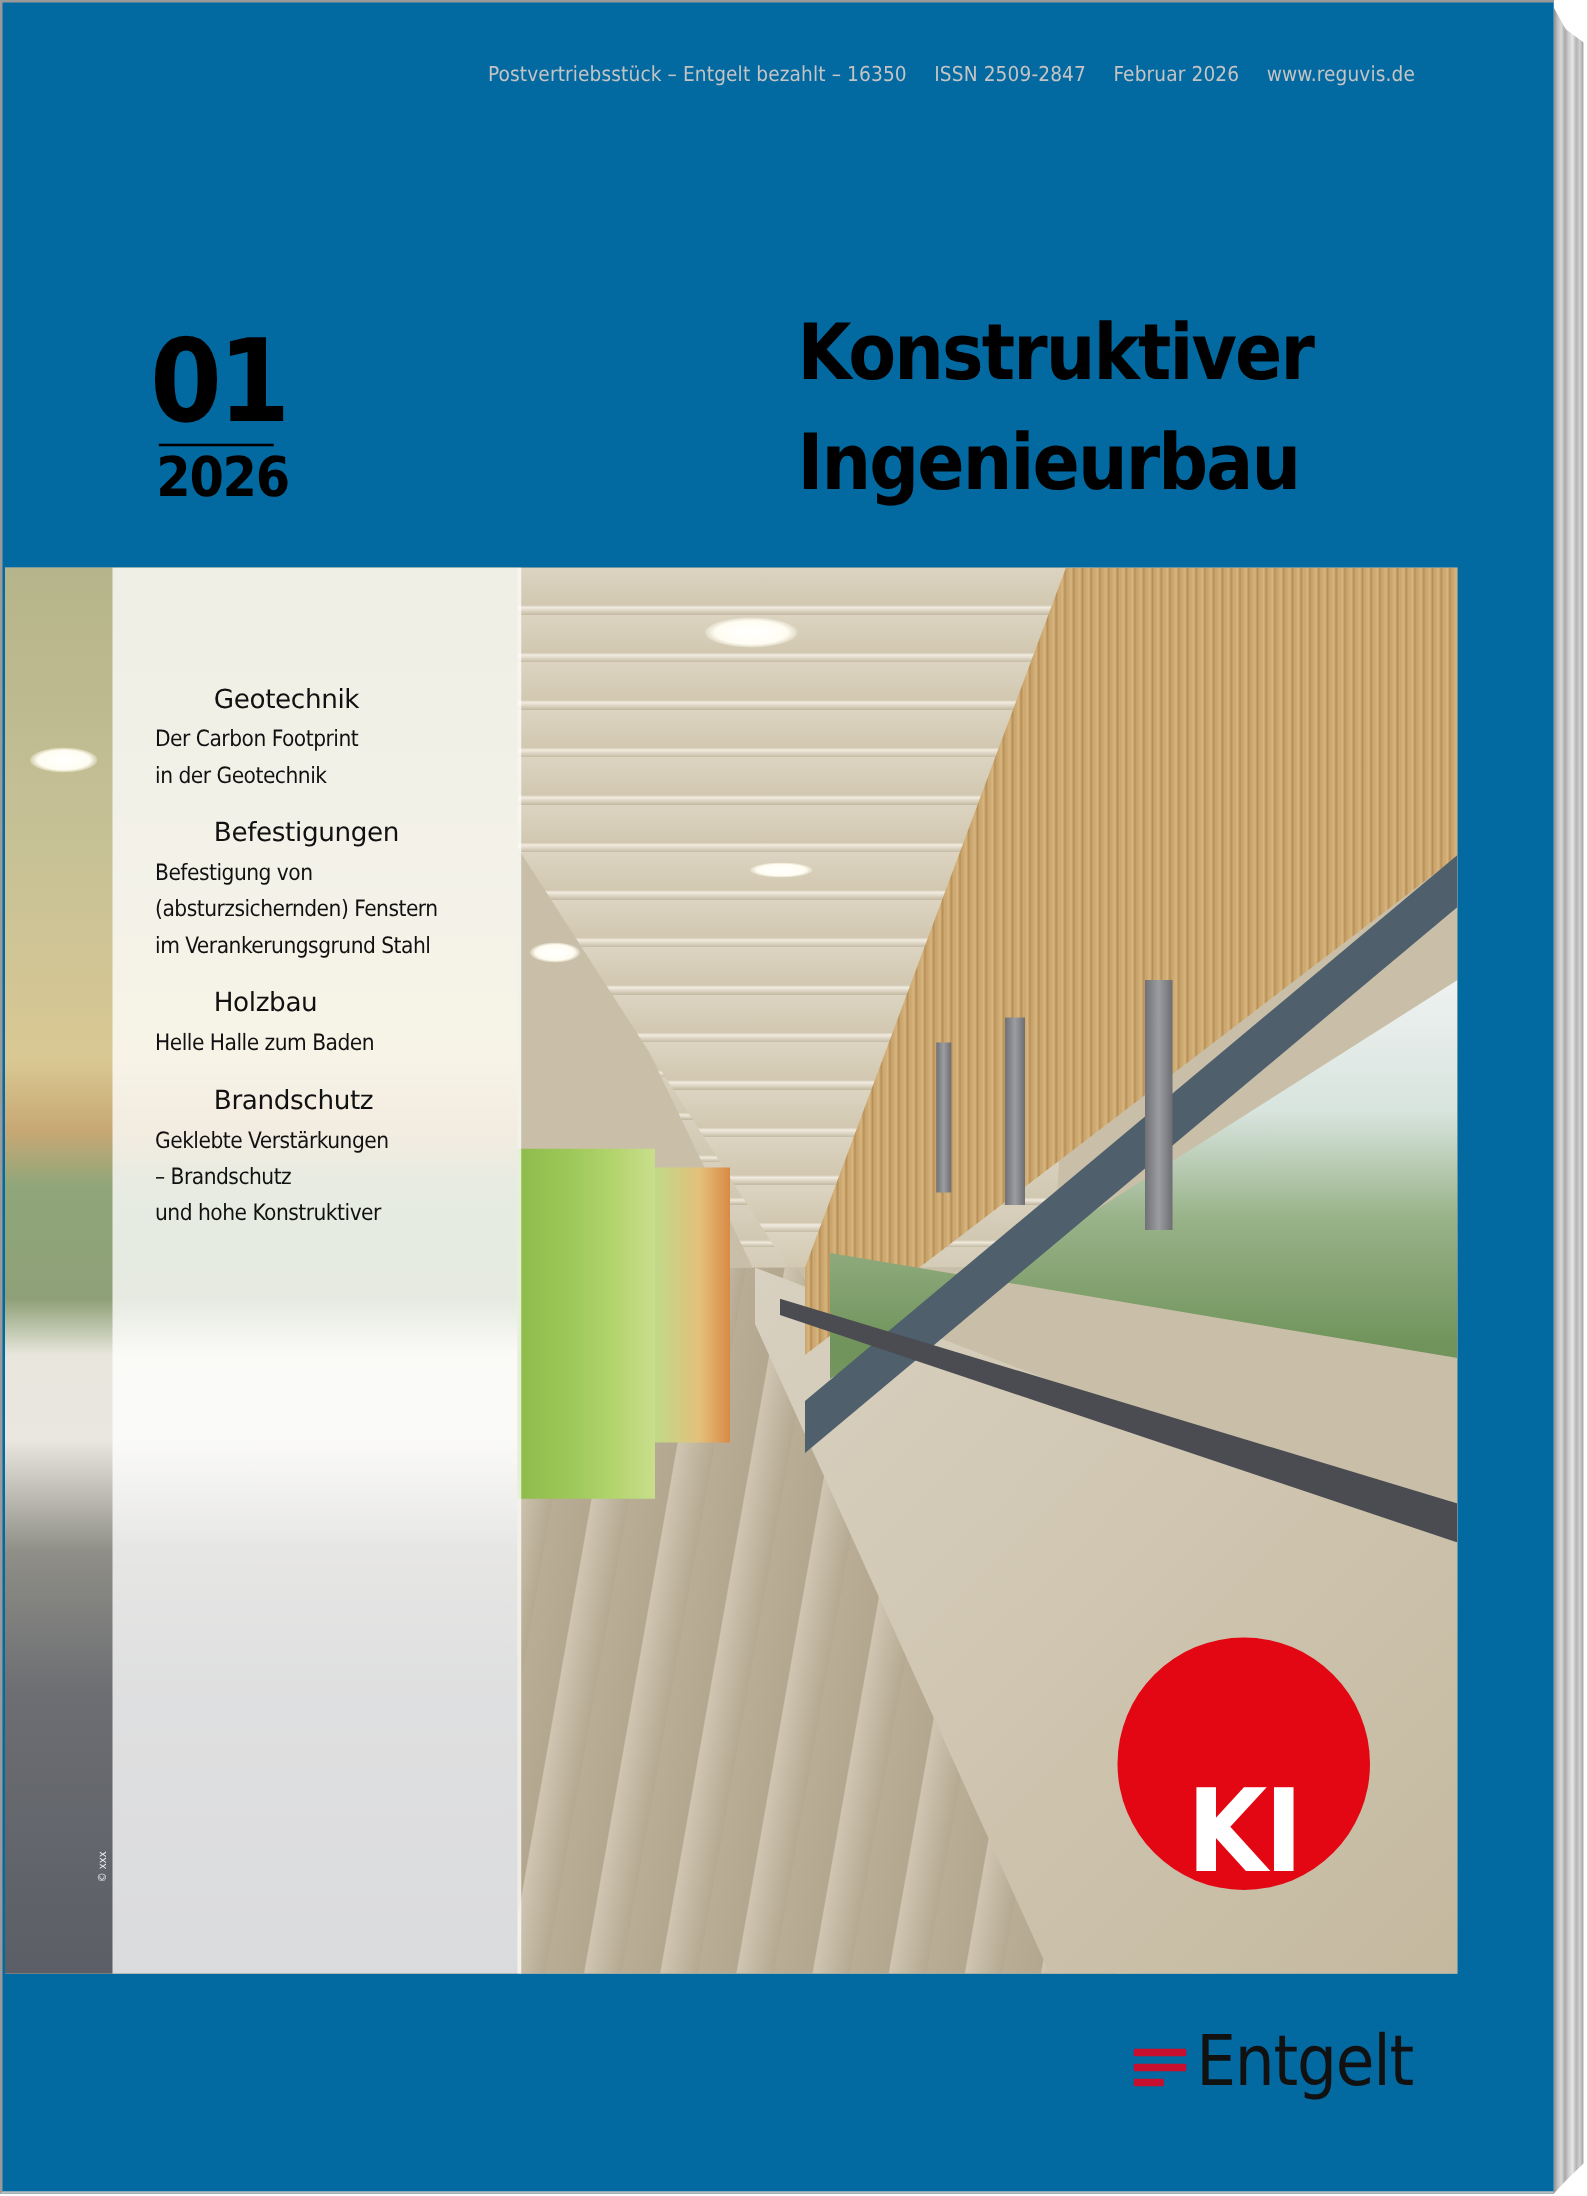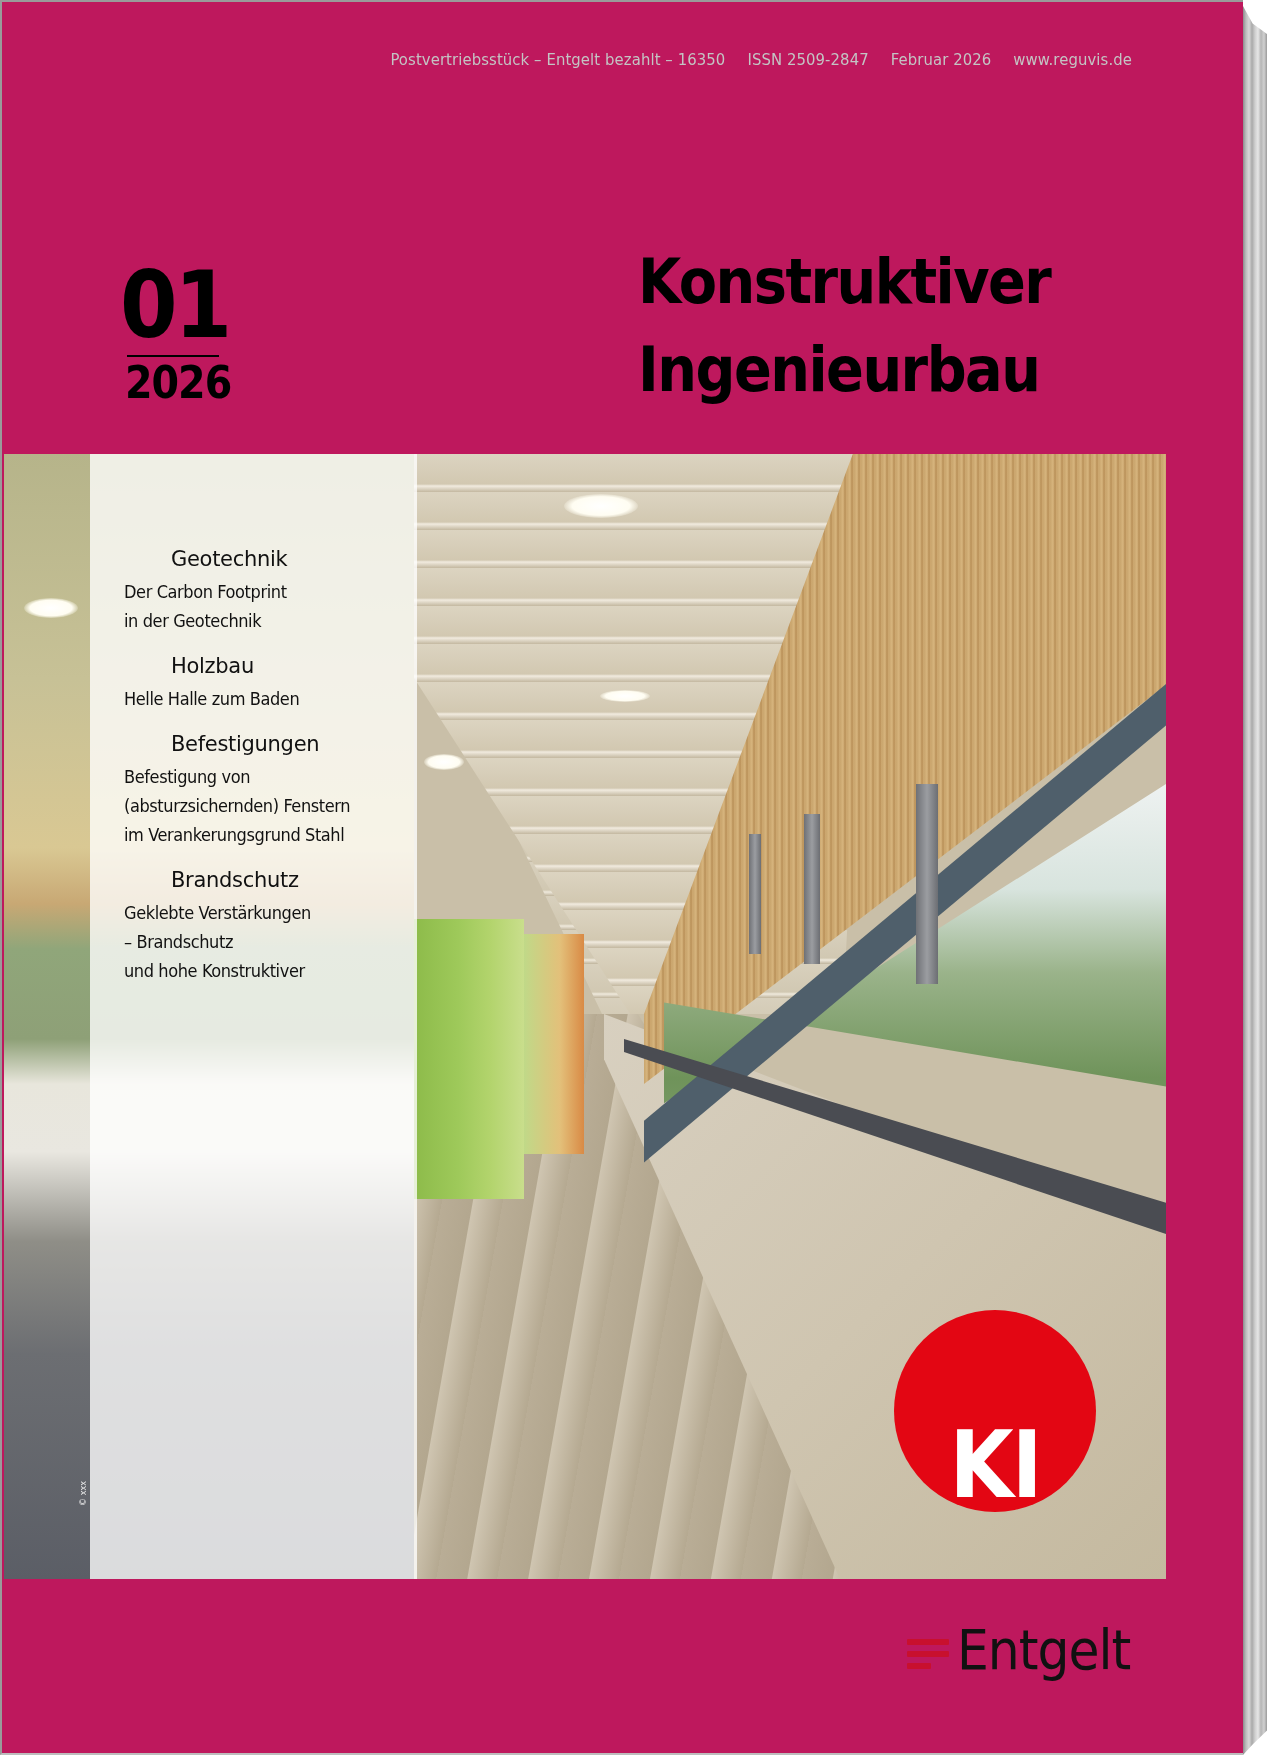--- a/index.html
+++ b/index.html
@@ -2,21 +2,21 @@
 <html><head>
 <meta charset="utf-8">
 <style>
   html, body { margin:0; padding:0; }
   body { width:1270px; height:1757px; position:relative; background:#ffffff; overflow:hidden; font-family:"DejaVu Sans Condensed","DejaVu Sans", sans-serif; }
 
   
   .stack { position:absolute; left:1243px; top:6px; width:24px; height:1749px;
     background:linear-gradient(90deg,#8c8c8c 0,#bdbdbd 3px,#d9d9d9 6px,#a9a9a9 9px,#cfcfcf 12px,#e6e6e6 15px,#b5b5b5 18px,#d0d0d0 21px,#9a9a9a 24px);
     clip-path:polygon(0 0,40% 1%,100% 1.6%,100% 98.6%,40% 99.4%,0 100%); }
-  .cover { position:absolute; left:0; top:0; width:1243px; height:1755px; background:#be185d;
+  .cover { position:absolute; left:0; top:0; width:1243px; height:1755px; background:#0369a1;
     border-top:2px solid #9a9a9a; border-left:2px solid #9a9a9a; border-bottom:2px solid #bdbdbd; box-sizing:border-box; }
 
   .imprint { position:absolute; top:48px; left:350px; width:780px; text-align:right;
     font-family:"DejaVu Sans Condensed","DejaVu Sans",sans-serif; font-size:16.5px; color:#c4c4c4; letter-spacing:0.1px; white-space:nowrap; }
   .imprint span { margin-left:22px; }
 
   .issue-num { position:absolute; left:118px; top:258px; font-family:"DejaVu Sans Condensed","DejaVu Sans",sans-serif; font-weight:bold; font-size:92px; line-height:1; color:#000; letter-spacing:-3px; }
   .issue-rule { position:absolute; left:125px; top:353px; width:92px; height:2px; background:#000; }
   .issue-year { position:absolute; left:123px; top:359px; font-family:"DejaVu Sans Condensed","DejaVu Sans",sans-serif; font-weight:bold; font-size:44px; line-height:1; color:#000; letter-spacing:-1px; }
 
@@ -115,31 +115,31 @@
 
   <div class="topics">
     <div class="topic">
       <div class="topic-h">Geotechnik</div>
       <div class="topic-d">
         <div>Der Carbon Footprint</div>
         <div>in der Geotechnik</div>
       </div>
     </div>
     <div class="topic">
-      <div class="topic-h">Holzbau</div>
-      <div class="topic-d">
-        <div>Helle Halle zum Baden</div>
-      </div>
-    </div>
-    <div class="topic">
       <div class="topic-h">Befestigungen</div>
       <div class="topic-d">
         <div>Befestigung von</div>
         <div>(absturzsichernden) Fenstern</div>
         <div>im Verankerungsgrund Stahl</div>
+      </div>
+    </div>
+    <div class="topic">
+      <div class="topic-h">Holzbau</div>
+      <div class="topic-d">
+        <div>Helle Halle zum Baden</div>
       </div>
     </div>
     <div class="topic">
       <div class="topic-h">Brandschutz</div>
       <div class="topic-d">
         <div>Geklebte Verstärkungen</div>
         <div>– Brandschutz</div>
         <div>und hohe Konstruktiver</div>
       </div>
     </div>

